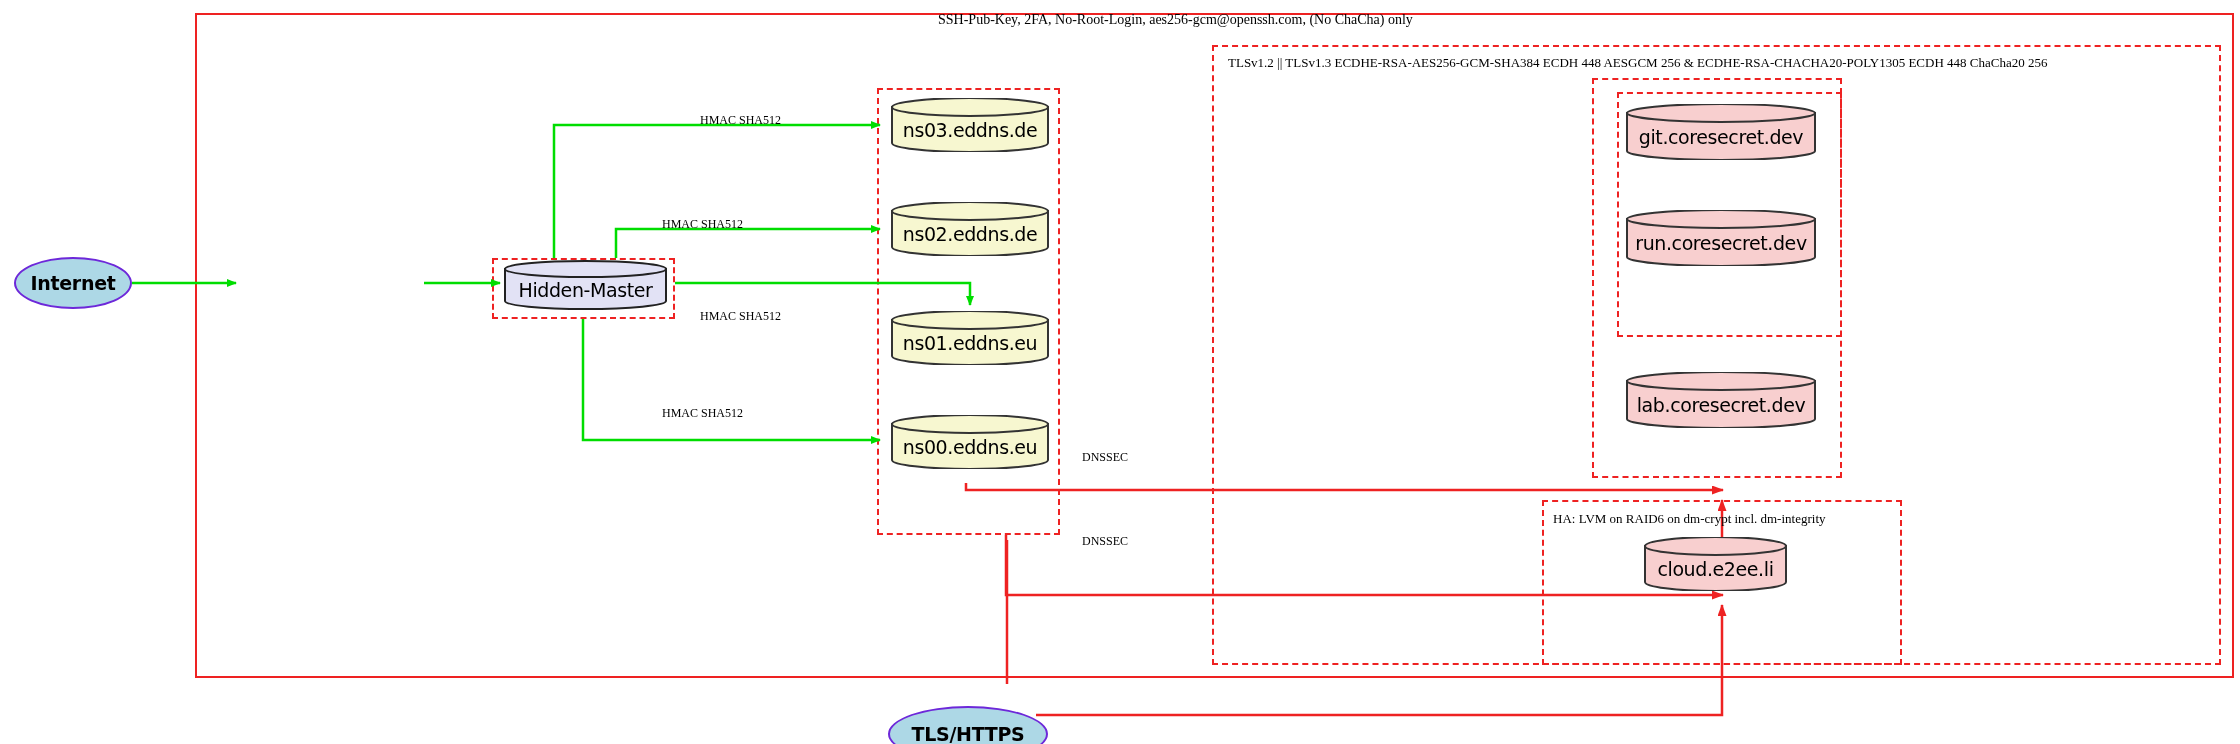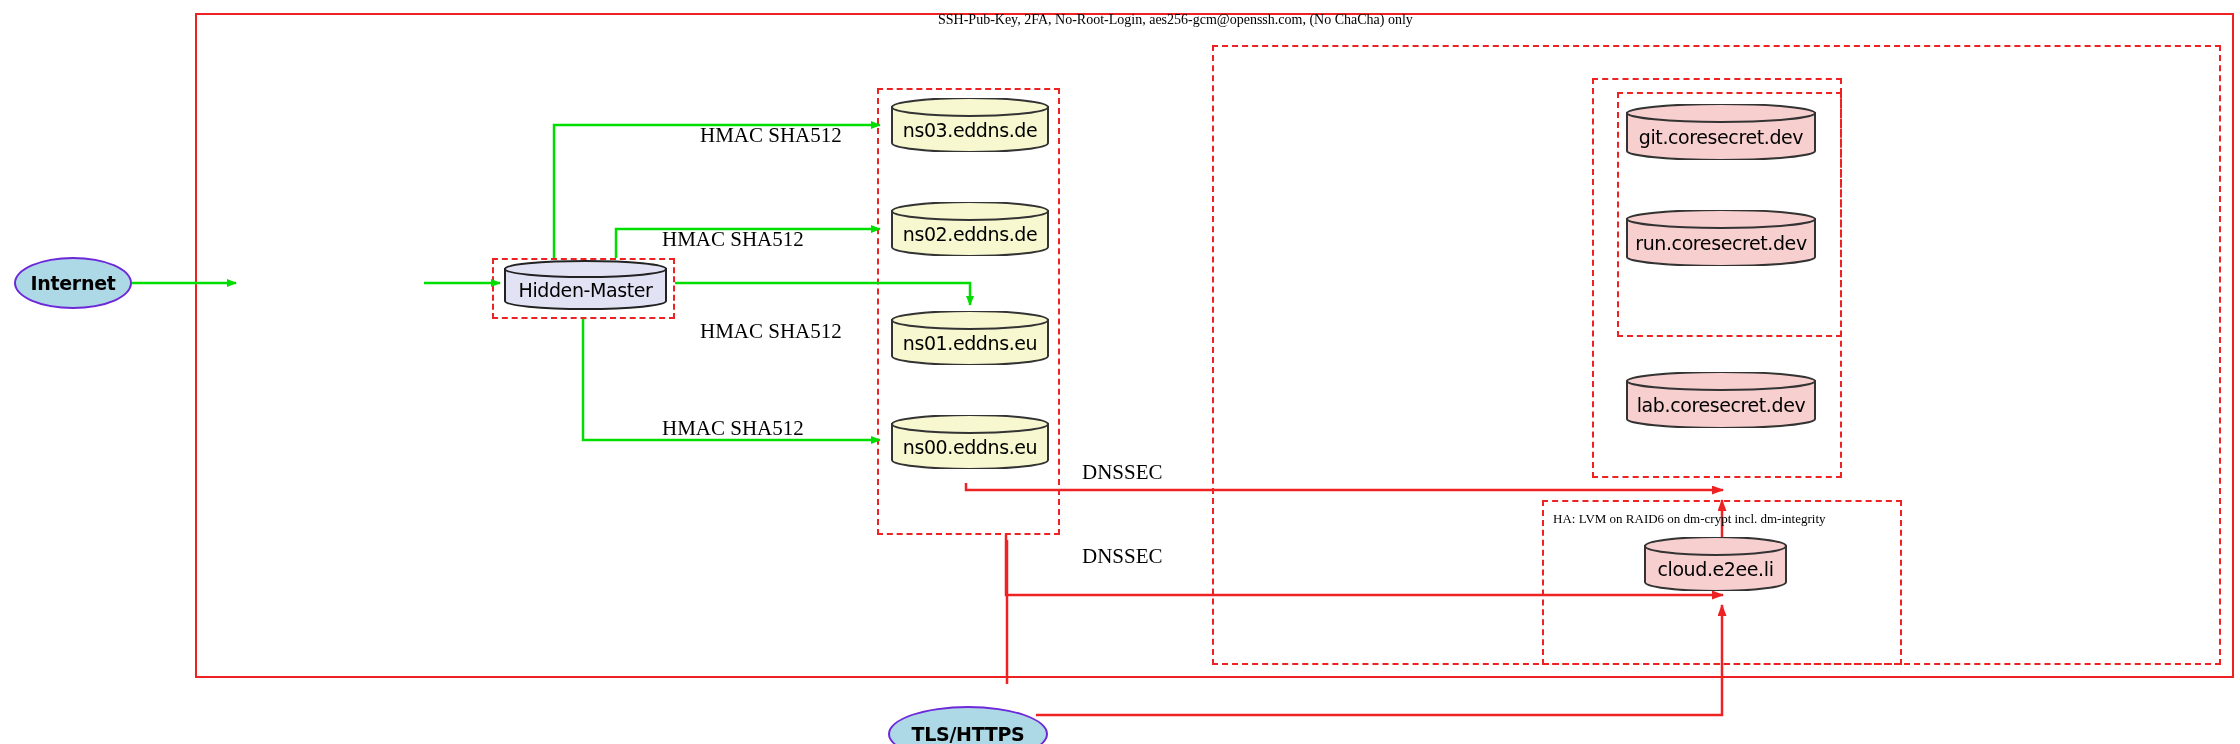--- a/index.html
+++ b/index.html
@@ -102,24 +102,23 @@
     border: 2px dashed #ee2222;
   }
   .cluster.solid {
     border: 2px solid #ee2222;
   }
 
   
   .edge-label {
     position: absolute;
     font-family: "Liberation Serif", "DejaVu Serif", serif;
-    font-size: 21px;
+    font-size: 12px;
     color: #000000;
     white-space: nowrap;
-    margin-top: 10px;
   }
   .cluster-label {
     position: absolute;
     font-family: "Liberation Serif", "DejaVu Serif", serif;
     font-size: 14px;
     color: #000000;
     white-space: nowrap;
   }
   .cluster-label.small {
     font-size: 13px;
@@ -253,20 +252,21 @@
     </svg>
     <span class="cyl-label">cloud.e2ee.li</span>
   </div>
 
   <div class="node ellipse-node" style="left:888px; top:706px; width:160px; height:56px; background:#add8e6;">
     <span>TLS/HTTPS</span>
   </div>
 
   <div class="cluster-label" style="left:938px; top:12px;">SSH-Pub-Key, 2FA, No-Root-Login, aes256-gcm@openssh.com, (No ChaCha) only</div>
 
+  <div class="cluster-label small" style="left:1228px; top:55px;">TLSv1.2 || TLSv1.3 ECDHE-RSA-AES256-GCM-SHA384 ECDH 448 AESGCM 256 &amp; ECDHE-RSA-CHACHA20-POLY1305 ECDH 448 ChaCha20 256</div>
 
   <div class="cluster-label small" style="left:1553px; top:511px;">HA: LVM on RAID6 on dm-crypt incl. dm-integrity</div>
 
   <div class="edge-label" style="left:700px; top:113px;">HMAC SHA512</div>
 
   <div class="edge-label" style="left:662px; top:217px;">HMAC SHA512</div>
 
   <div class="edge-label" style="left:700px; top:309px;">HMAC SHA512</div>
 
   <div class="edge-label" style="left:662px; top:406px;">HMAC SHA512</div>

